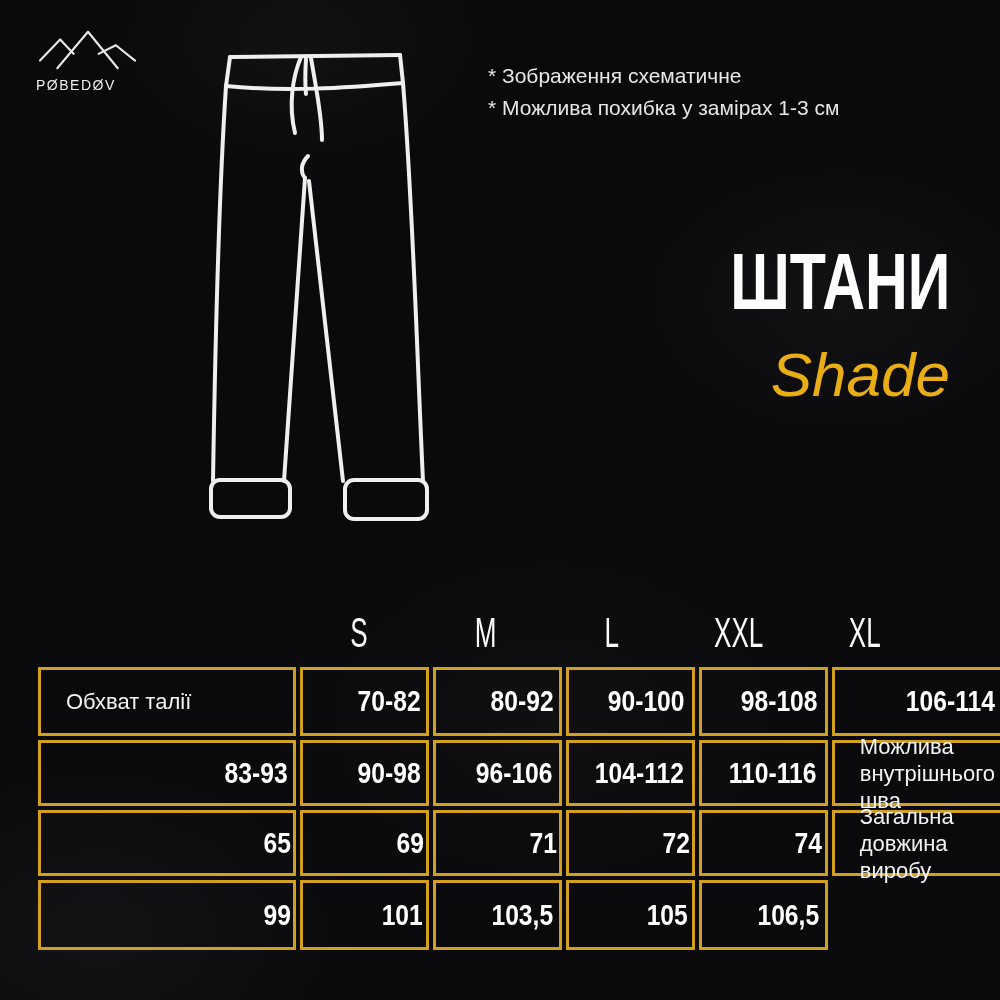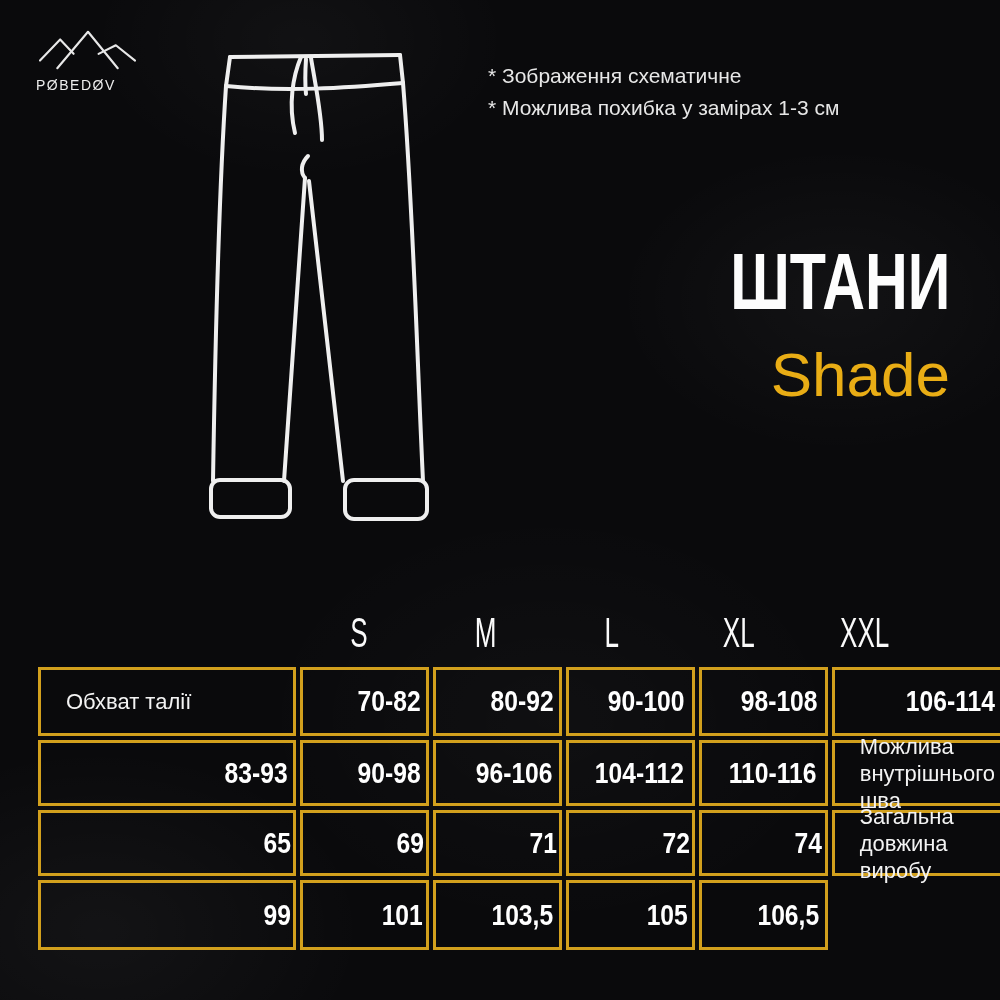--- a/index.html
+++ b/index.html
@@ -38,21 +38,21 @@
   .notes .line{white-space:nowrap;}
 
   
   .titleblock{position:absolute;right:50px;top:242px;text-align:right;}
   .product-title{
     font-size:80px;font-weight:bold;color:#fdfdfd;line-height:1;
     transform:scaleX(.74);transform-origin:right center;white-space:nowrap;
   }
   .product-model{
     margin-top:22px;font-size:62px;font-weight:400;color:var(--model-gold);
-    line-height:1;white-space:nowrap;
+    line-height:1;white-space:nowrap;font-style:italic;
   }
 
   
   .size-header{
     position:absolute;left:38px;top:596px;width:890px;height:58px;
     display:grid;grid-template-columns:258px repeat(5,1fr);
   }
   .size-header .sz{
     display:flex;align-items:flex-end;justify-content:center;
     font-size:42px;font-weight:400;color:#fafafa;line-height:1;
@@ -138,25 +138,25 @@
     <div class="sz">
         <span>S</span>
       </div>
     <div class="sz">
         <span>M</span>
       </div>
     <div class="sz">
         <span>L</span>
       </div>
     <div class="sz">
+        <span>XXL</span>
+      </div>
+    <div class="sz">
         <span>XL</span>
       </div>
-    <div class="sz">
-        <span>XXL</span>
-      </div>
   </div>
 
   <div class="size-table">
 
     <div class="cell label">Обхват талії</div>
     <div class="cell value">
         <span>70-82</span>
       </div>
     <div class="cell value">
         <span>80-92</span>

